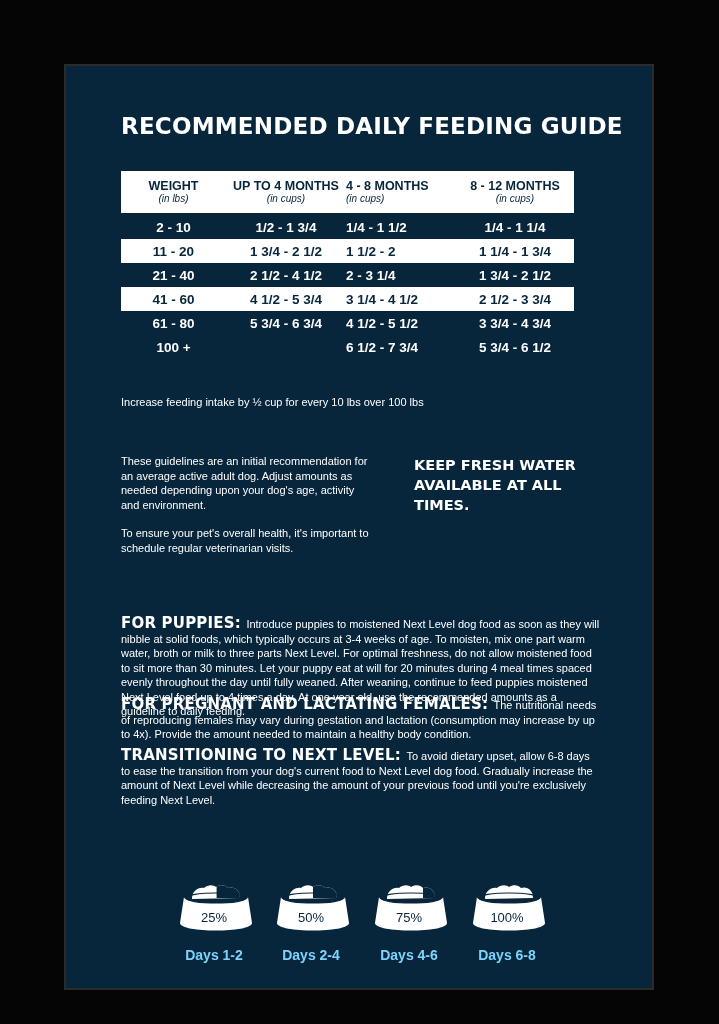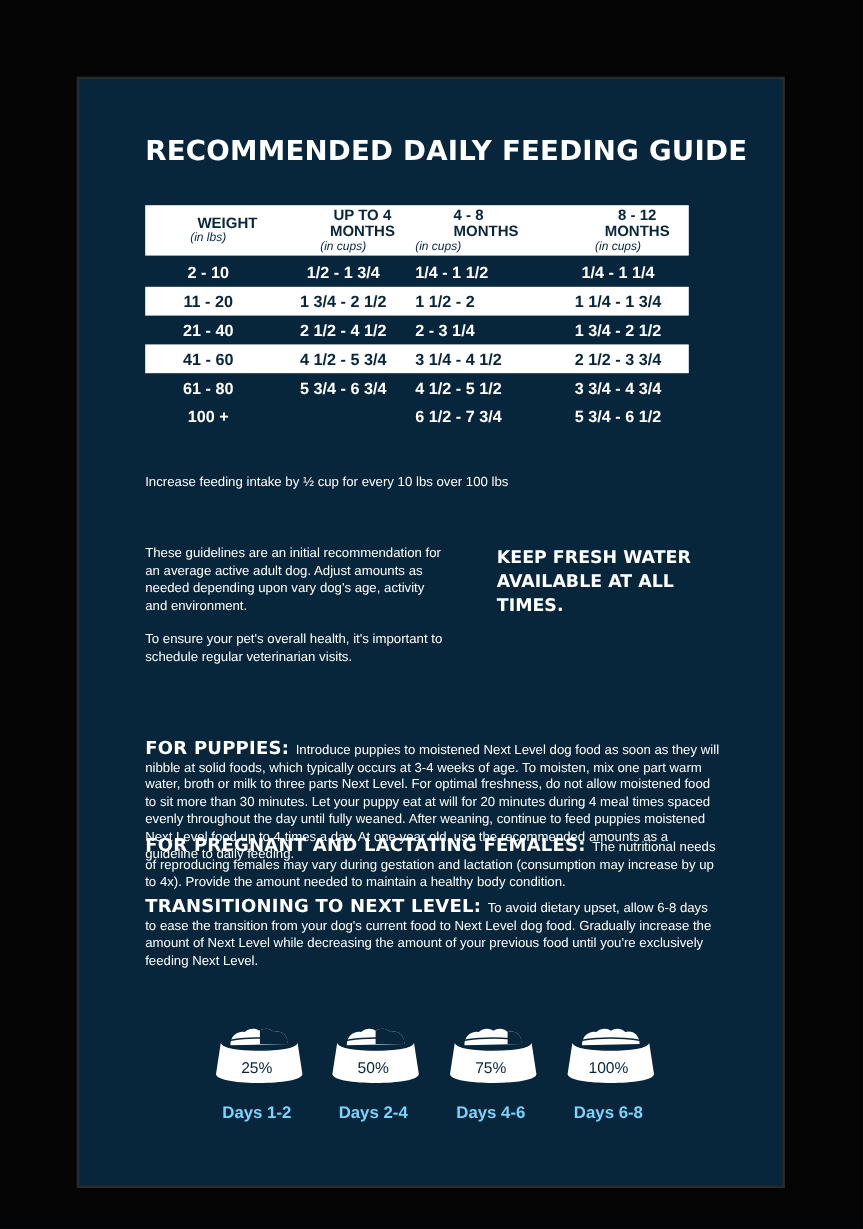--- a/index.html
+++ b/index.html
@@ -20,21 +20,21 @@
   .thead {
     background:#fff; height:42px; display:flex; align-items:center; color:#07263c;
   }
   .row { height:24px; display:flex; align-items:center; }
   .row.light { background:#ffffff; color:#07263c; }
   .row.dark { color:#fff; }
   .c0 { width:105px; text-align:center; }
   .c1 { width:120px; text-align:center; }
   .c2 { width:110px; text-align:left; }
   .c3 { width:118px; text-align:center; }
-  .hmain { font-size:12.5px; font-weight:bold; display:block; line-height:14px;margin-left:32px; }
+  .hmain { font-size:12.5px; font-weight:bold; display:block; line-height:14px; }
   .hsub { font-size:10px; display:block; line-height:12px;font-style:italic; }
   .cell { font-size:13.5px; font-weight:bold; }
   .gap { height:2px; }
   .note {
     position:absolute; left:121px; top:396px; color:#fff; font-size:11px;
   }
   .guide {
     position:absolute; left:121px; top:454px; width:250px; color:#fff;
     font-size:11px; line-height:14.5px;
   }
@@ -43,21 +43,21 @@
     position:absolute; left:414px; top:455px; width:190px; color:#fff;
     font-family:"DejaVu Sans", sans-serif; font-weight:bold; font-size:14.5px; line-height:20px;
   }
   .section {
     position:absolute; left:121px; width:480px; color:#fff;
     font-size:11px; line-height:14.5px;
   }
   .section .hd {
     font-family:"DejaVu Sans", sans-serif; font-weight:bold; font-size:15px; letter-spacing:0.2px;
   }
-  .bowls { position:absolute; left:170px; top:855px; width:400px; height:90px; }
+  .bowls { position:absolute; left:170px; top:883px; width:400px; height:90px; }
   .bowl { position:absolute; top:0; width:80px; text-align:center; }
   .bowl svg { display:block; margin:0 auto; }
   .bowl .pct {
     position:absolute; left:0; width:76px; top:27px; text-align:center;
     color:#07263c; font-size:13px;
   }
   .bowl .days {
     position:absolute; top:64px; left:-10px; width:96px; text-align:center;
     color:#7dd3fc; font-weight:bold; font-size:14px;
   }
@@ -123,21 +123,21 @@
     <span class="c0 cell">100 +</span>
     <span class="c1 cell"></span>
     <span class="c2 cell">6 1/2 - 7 3/4</span>
     <span class="c3 cell">5 3/4 - 6 1/2</span>
   </div>
 </div>
 
 <div class="note">Increase feeding intake by ½ cup for every 10 lbs over 100 lbs</div>
 
 <div class="guide">
-  <p>These guidelines are an initial recommendation for an average active adult dog. Adjust amounts as needed depending upon vary dog's age, activity and environment.</p>
+  <p>These guidelines are an initial recommendation for an average active adult dog. Adjust amounts as needed depending upon your dog's age, activity and environment.</p>
   <p>To ensure your pet's overall health, it's important to schedule regular veterinarian visits.</p>
 </div>
 
 <div class="water">KEEP FRESH WATER AVAILABLE AT ALL TIMES.</div>
 
 <div class="section" style="top:616px;">
   <span class="hd">FOR PUPPIES: </span>
   <span>Introduce puppies to moistened Next Level dog food as soon as they will nibble at solid foods, which typically occurs at 3-4 weeks of age. To moisten, mix one part warm water, broth or milk to three parts Next Level. For optimal freshness, do not allow moistened food to sit more than 30 minutes. Let your puppy eat at will for 20 minutes during 4 meal times spaced evenly throughout the day until fully weaned. After weaning, continue to feed puppies moistened Next Level food up to 4 times a day. At one year old, use the recommended amounts as a guideline to daily feeding.</span>
 </div>
 

